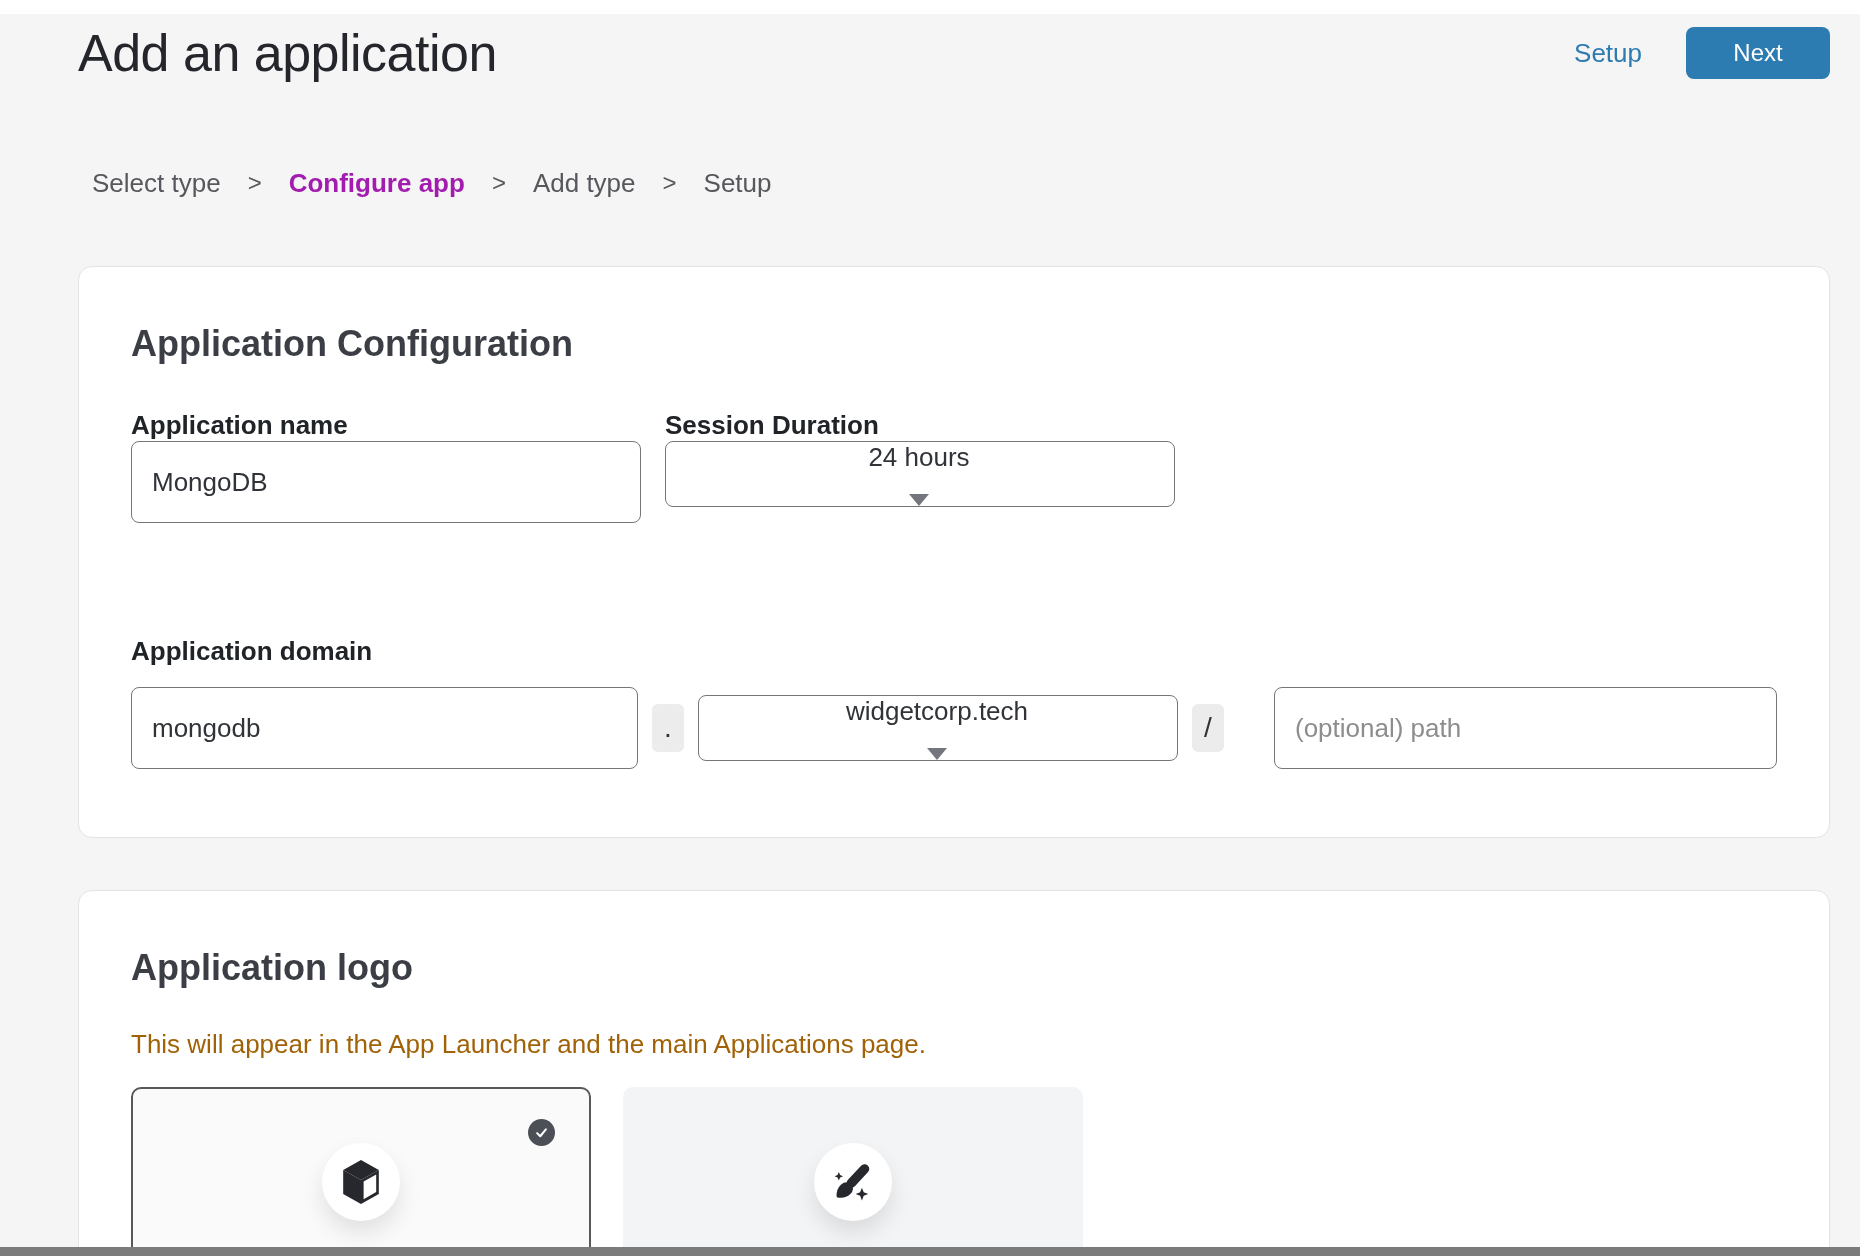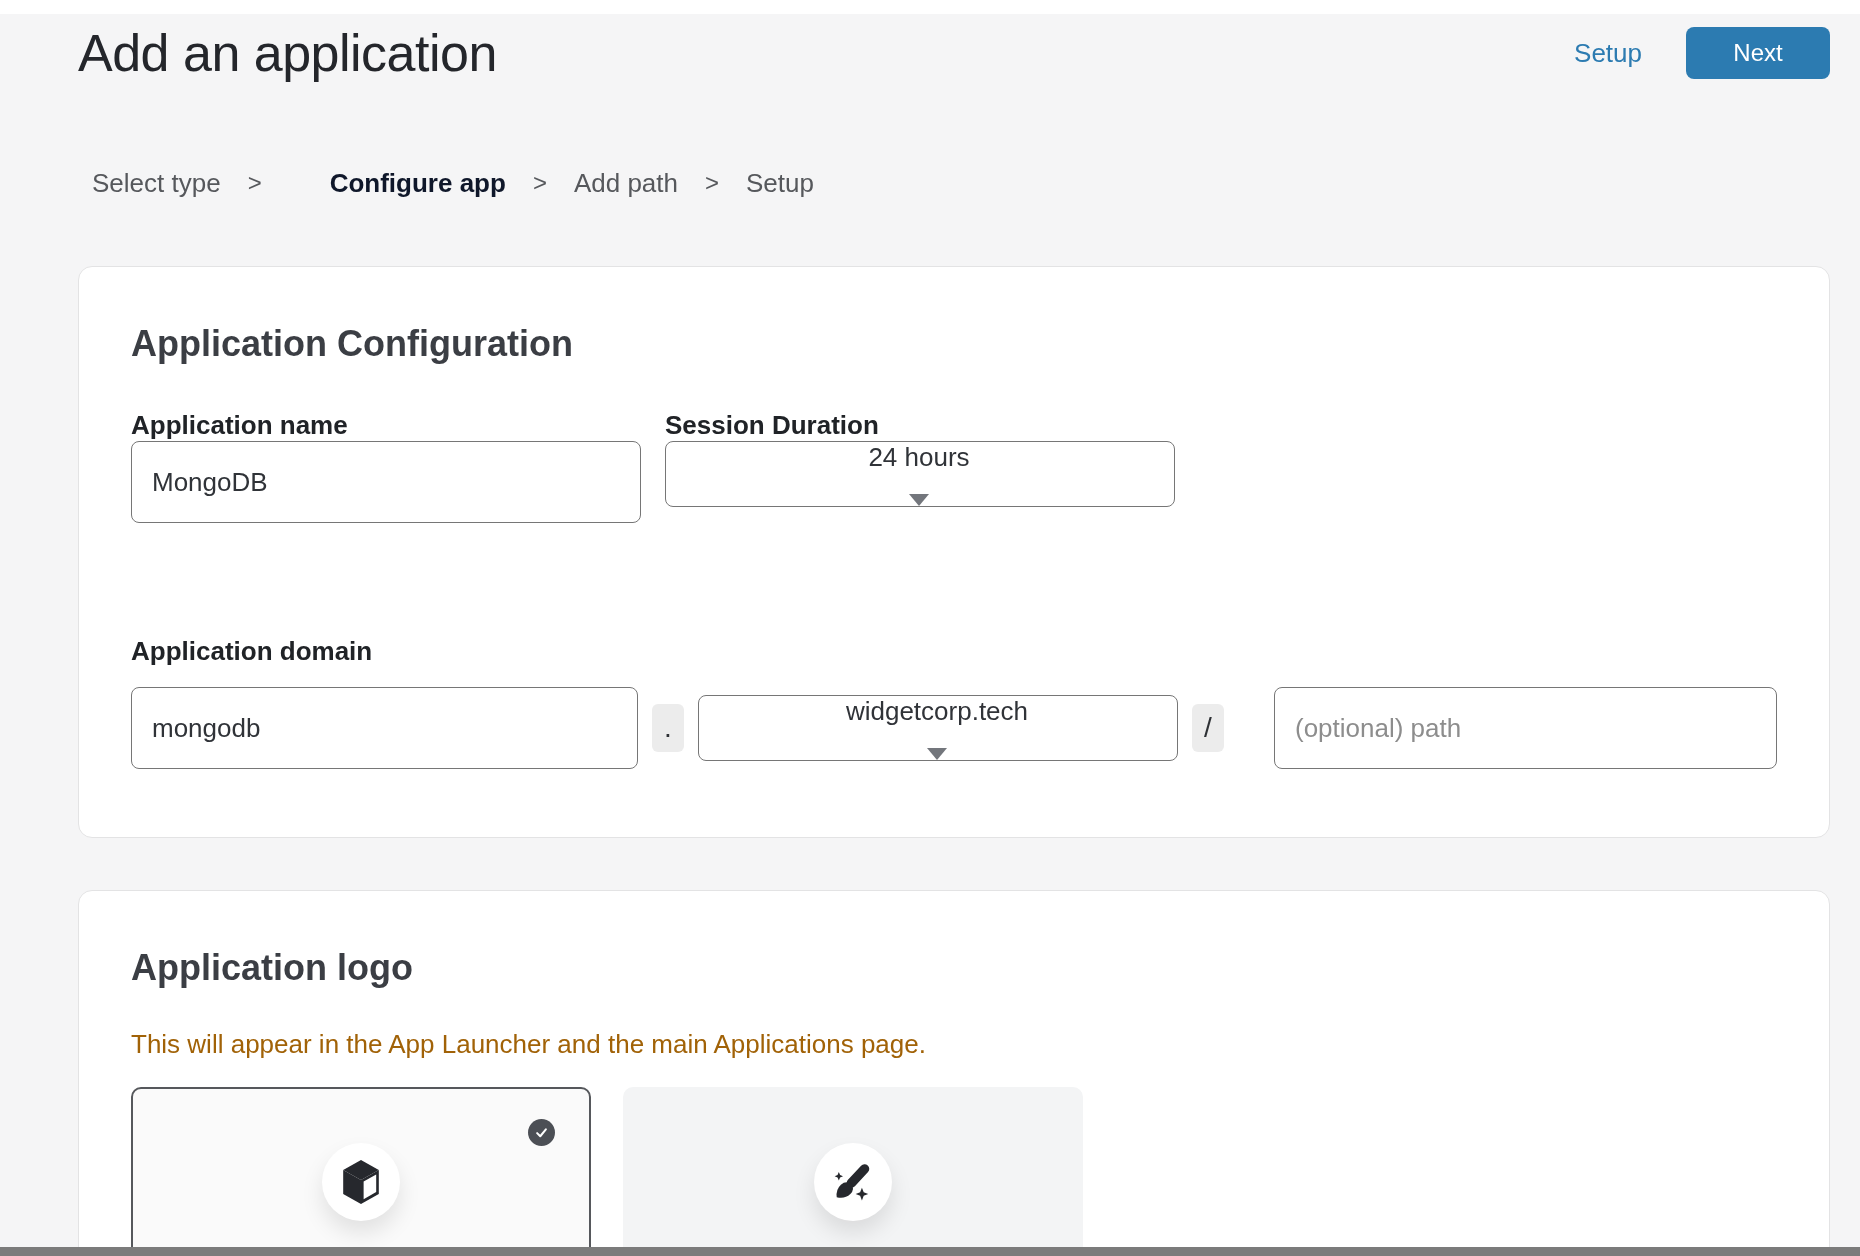--- a/index.html
+++ b/index.html
@@ -38,21 +38,21 @@
     background: #2c7bb1; color: #ffffff; font-size: 24px; cursor: pointer;
     font-family: "Liberation Sans", sans-serif;
   }
   
   .breadcrumb {
     margin-top: 88px; margin-left: 14px;
     display: flex; align-items: center; gap: 27px;
     font-size: 26px; color: #56585c; line-height: 30px;
   }
   .crumb { cursor: pointer; }
-  .crumb.active { font-weight: 700; color: #0f172a; margin-left: 41px; }
+  .crumb.active { font-weight: 700; color: #a21caf; }
   .crumb-sep { color: #56585c; font-size: 24px; }
   
   .card {
     background: #ffffff; border: 1px solid #e3e3e4; border-radius: 14px;
   }
   .card-1 { margin-top: 68px; padding: 56px 52px 68px 52px; }
   .card-2 { margin-top: 52px; padding: 56px 52px 80px 52px; height: 560px; }
   .section-heading {
     font-size: 36px; font-weight: 700; color: #3b3e44; line-height: 42px;
   }
@@ -130,21 +130,21 @@
       <button class="cancel-link">Setup</button>
       <button class="next-btn">Next</button>
     </div>
   </div>
 
   <div class="breadcrumb">
     <span class="crumb">Select type</span>
     <span class="crumb-sep">&gt;</span>
     <span class="crumb active">Configure app</span>
     <span class="crumb-sep">&gt;</span>
-    <span class="crumb">Add path</span>
+    <span class="crumb">Add type</span>
     <span class="crumb-sep">&gt;</span>
     <span class="crumb">Setup</span>
   </div>
 
   <div class="card card-1">
     <h2 class="section-heading">Application Configuration</h2>
 
     <div class="form-row">
       <div class="field">
         <label class="field-label">Application name</label>

